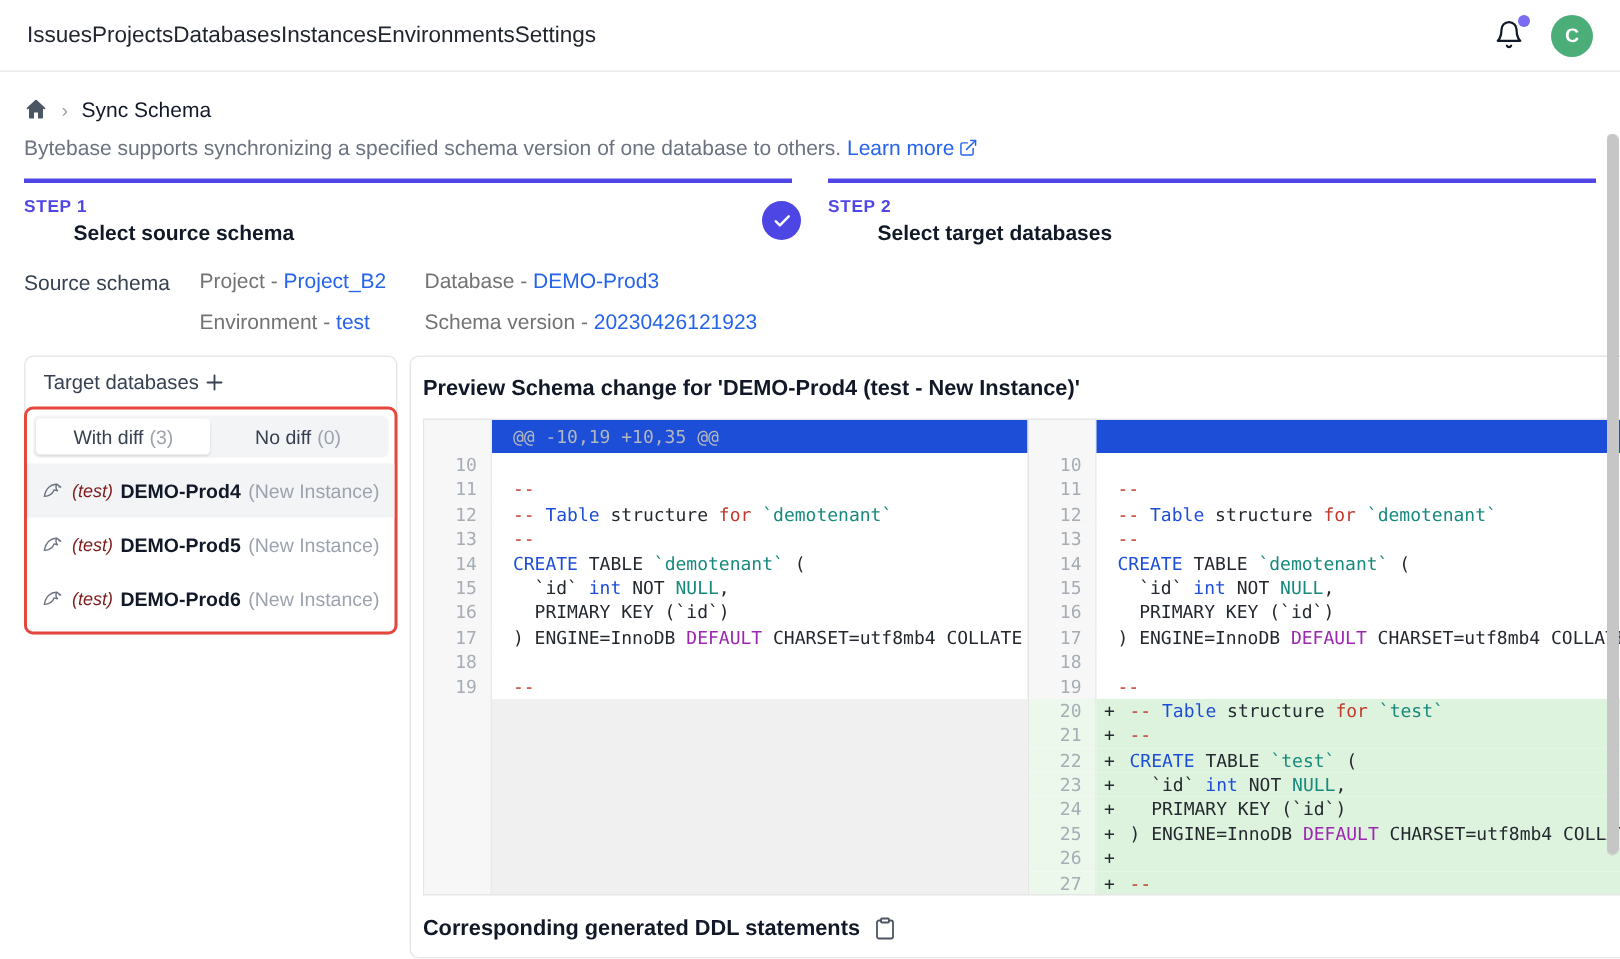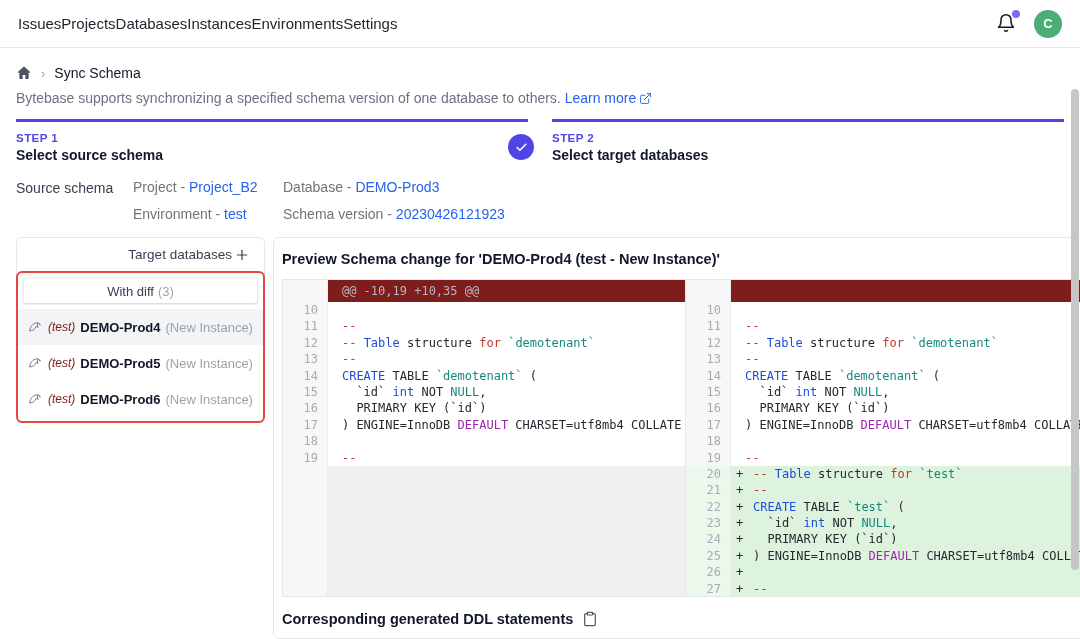--- a/index.html
+++ b/index.html
@@ -31,42 +31,42 @@
   .ext-icon { display:inline-block; width:13px; height:13px; vertical-align:-2px;
     color:#2563eb; margin-left:3px; }
   .ext-icon svg { width:13px; height:13px; }
 
   
   .steps { display:flex; gap:24px; margin-top:13px; }
   .step { flex:1; position:relative; }
   .step-bar { height:3px; background:#4f46e5; width:100%; }
   .step-label { margin-top:10px; font-size:11.5px; font-weight:700; color:#4f46e5;
     letter-spacing:.04em; }
-  .step-title { margin-top:3px; font-size:14px; font-weight:700; color:#111827; }
+  .step-title { margin-top:3px; font-size:14px; font-weight:700; color:#111827;margin-left:33px; }
   .step-check { position:absolute; right:-6px; top:15px; width:26px; height:26px;
     border-radius:50%; display:flex; align-items:center; justify-content:center; }
   .step-check svg { width:13px; height:13px; stroke:#fff; stroke-width:3;
     fill:none; stroke-linecap:round; stroke-linejoin:round; }
 
   
   .source-row { display:flex; margin-top:16px; }
   .source-label { width:117px; font-size:14px; color:#374151; padding-top:1px; }
   .source-grid { display:grid; grid-template-columns:150px auto; row-gap:11px;
     font-size:14px; }
   .field-name { color:#737373; }
   .field-value { color:#2563eb; cursor:pointer; }
 
   
   .content { display:flex; gap:8px; margin-top:15px; align-items:flex-start; }
 
   
   .target-card { width:257px; border:1px solid #e5e7eb; border-radius:6px;
     background:#fff; }
   .target-head { height:33px; display:flex; align-items:center;
-    justify-content:flex-end; padding:0 12px; }
+    justify-content:flex-start; padding:0 12px; }
   .target-title { font-size:13.5px; color:#374151; }
   .plus-btn { width:20px; height:20px; color:#374151; cursor:pointer;
     display:flex; align-items:center; justify-content:center; }
   .plus-btn svg { width:16px; height:16px; }
   .red-box { margin:0 -1px -1px -1px; border:2px solid #e5473e; border-radius:6px;
     background:#fff; overflow:hidden; }
   .tab-bar { margin:4px; background:#f3f4f6; border-radius:4px; display:flex;
     padding:2px; }
   .tab { flex:1; height:24px; display:flex; align-items:center; justify-content:center;
     gap:4px; font-size:13px; color:#374151; cursor:pointer; border-radius:3px; }
@@ -87,21 +87,21 @@
     background:#fff; position:relative; height:402px; padding:13px 22px 0 8px; }
   .preview-title { font-size:14.5px; font-weight:600; color:#111827; }
 
   
   .diff { margin-top:12px; border:1px solid #e6e6e6; display:flex; height:318px;
     font-family:"DejaVu Sans Mono", monospace; font-size:12px; overflow:hidden; }
   .pane { width:50%; position:relative; overflow:hidden; background:#fff; }
   .pane.left { border-right:1px solid #e6e6e6; }
   .diff-head { height:22px; display:flex; }
   .diff-head .gutter { height:22px; line-height:22px; }
-  .diff-head .code { line-height:22px; color:#b3b8bf; background:#7f1d1d; }
+  .diff-head .code { line-height:22px; color:#b3b8bf; background:#1d4ed8; }
   .line { display:flex; height:16.4px; line-height:16.4px; }
   .gutter { width:45px; flex-shrink:0; background:#f7f7f7; color:#a6adb5;
     text-align:right; padding-right:9px; border-right:1px solid #ebebeb; }
   .code { flex:1; padding-left:14px; white-space:pre; overflow:hidden; color:#24292f; }
   .line.added .code { background:#def3de; padding-left:5px; }
   .line.added .gutter { background:#edf8ed; }
   .marker { display:inline-block; width:17px; }
   .tok-red { color:#c0392b; }
   .tok-blue { color:#1d4ed8; }
   .tok-teal { color:#17897d; }
@@ -212,20 +212,24 @@
             </svg>
         </span>
       </div>
       <div class="red-box" style="border-color: rgb(229, 71, 62);">
         <div class="tab-bar" id="tab-bar">
 
         <div class="tab active">
               <span class="label">With diff</span>
               <span class="count">(3)</span>
             </div>
+            <div class="tab">
+              <span class="label">No diff</span>
+              <span class="count">(0)</span>
+            </div>
           </div>
         <div class="db-list" id="db-list">
 
         <div class="db-item selected">
               <span class="mysql-icon">
                 <svg viewBox="0 0 24 24" fill="none" stroke="currentColor" stroke-width="1.5" stroke-linejoin="round">
                   <path d="M2.5 17.5 C4 8.5 10 4 16 4.5 C14.5 6.5 14.5 9 16.5 11.5 L13 10.5 C11.5 14.5 7.5 17.5 2.5 17.5 Z M16 4.5 L20 7.5 L17.5 7"></path>
                 </svg>
               </span>
               <span class="db-env">(test)</span>

